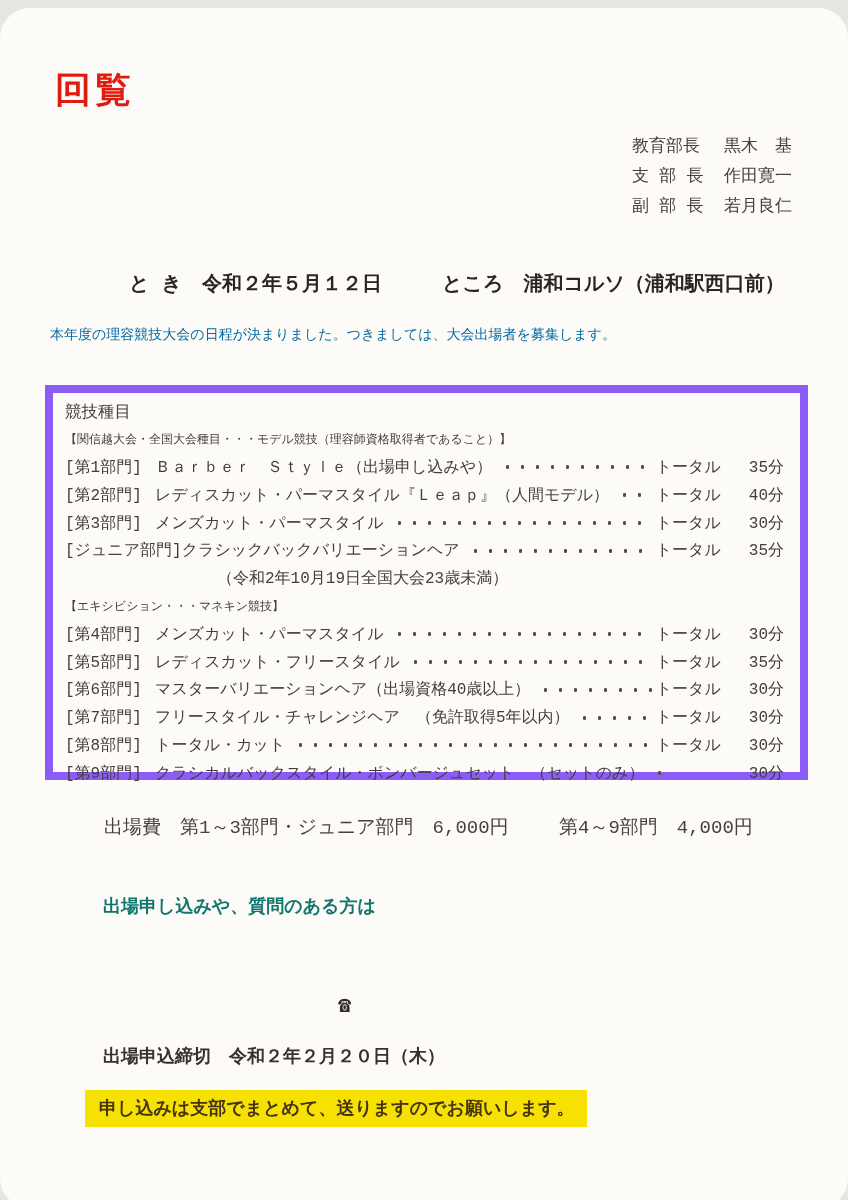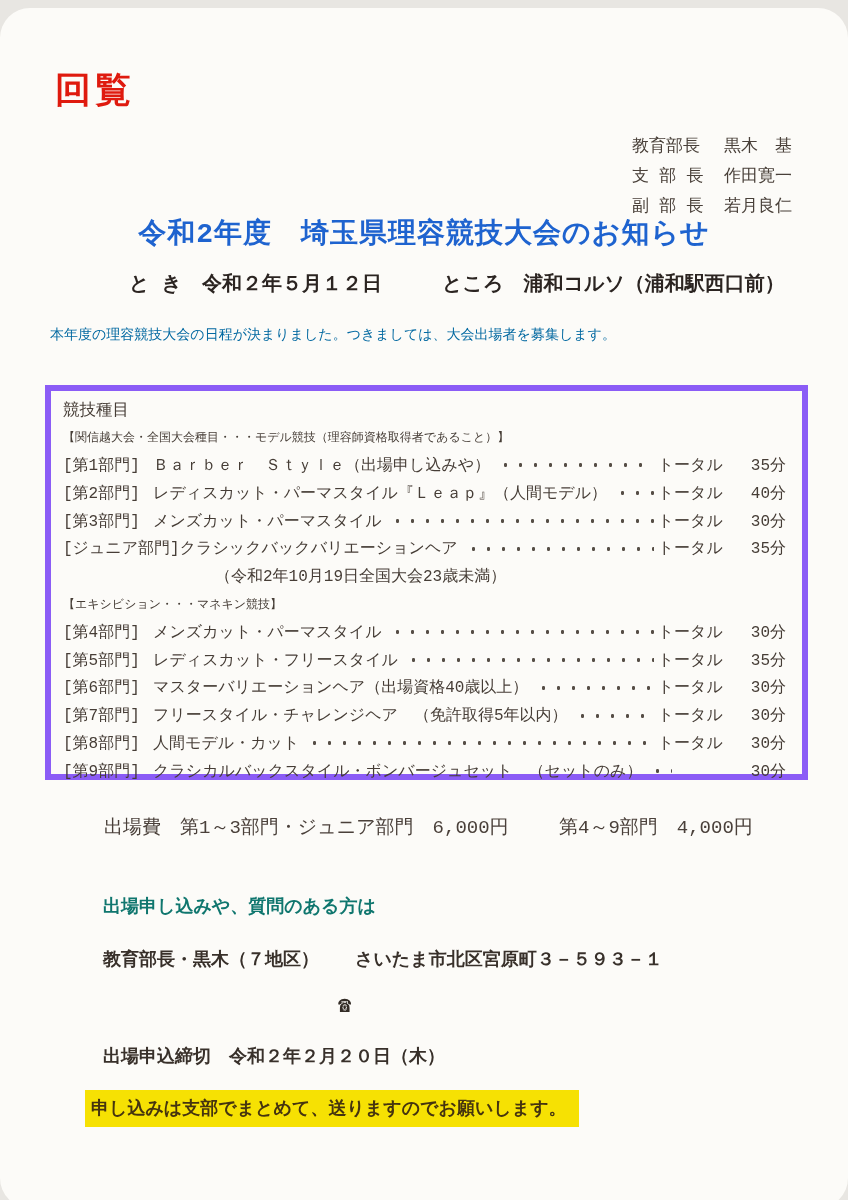--- a/index.html
+++ b/index.html
@@ -38,21 +38,21 @@
     white-space:pre;
     padding-left:33px;
   }
   .intro{
     position:absolute;left:50px;top:318px;
     font-size:14px;color:#0369a1;white-space:pre;
   }
   .events-box{
     position:absolute;left:45px;top:377px;
     width:763px;height:395px;box-sizing:border-box;
-    border:6px solid #8b5cf6;
+    border:8px solid #8b5cf6;
     padding:5px 16px 0 12px;
     font-size:16px;color:#463d36;
   }
   .bx-line{height:27.8px;display:flex;align-items:center;white-space:pre;}
   .bx-heading{font-size:16.5px;}
   .bx-header{font-size:12px;}
   .ev-row{height:27.8px;display:flex;align-items:center;white-space:pre;}
   .ev-tag{min-width:90px;flex:none;}
   .ev-desc{flex:none;padding-right:4px;}
   .ev-leader{
@@ -70,21 +70,21 @@
   .phone-line{
     position:absolute;left:338px;top:984px;
     font-size:19px;font-weight:bold;color:#332c26;
     letter-spacing:3px;display:flex;align-items:center;gap:14px;white-space:pre;
   }
   .phone-glyph{font-size:22px;letter-spacing:0;}
   .deadline{position:absolute;left:103px;top:1036px;font-size:18px;font-weight:600;color:#38302a;white-space:pre;}
   .highlight{
     position:absolute;left:85px;top:1082px;
     background:#f6e103;
-    padding:6px 12px 7px 6px;
+    padding:6px 12px 7px 14px;
     font-size:18px;font-weight:bold;color:#45340f;
     white-space:pre;
     text-align:right;
   }
 </style>
 </head>
 <body>
 
 <div class="page">
 
@@ -98,21 +98,20 @@
     <div class="official-row">
       <span class="official-title">支 部 長</span>
       <span class="official-name">作田寛一</span>
     </div>
     <div class="official-row">
       <span class="official-title">副 部 長</span>
       <span class="official-name">若月良仁</span>
     </div>
   </div>
 
-  <div class="doc-title">令和2年度　埼玉県理容競技大会のお知らせ</div>
 
   <div class="when-where">と き　令和２年５月１２日　　　ところ　浦和コルソ（浦和駅西口前）</div>
 
   <div class="intro">本年度の理容競技大会の日程が決まりました。つきましては、大会出場者を募集します。</div>
 
   <div class="events-box">
     <div class="bx-line bx-heading">競技種目</div>
 
     <div class="bx-line bx-header">【関信越大会・全国大会種目・・・モデル競技（理容師資格取得者であること）】</div>
 
@@ -188,21 +187,21 @@
       <span class="ev-tag">[第7部門]</span>
       <span class="ev-desc">フリースタイル・チャレンジヘア　（免許取得5年以内）</span>
       <span class="ev-leader"></span>
       <span class="ev-tail">
         <span>トータル</span>
         <span>30分</span>
       </span>
     </div>
     <div class="ev-row">
       <span class="ev-tag">[第8部門]</span>
-      <span class="ev-desc">人間モデル・カット</span>
+      <span class="ev-desc">トータル・カット</span>
       <span class="ev-leader"></span>
       <span class="ev-tail">
         <span>トータル</span>
         <span>30分</span>
       </span>
     </div>
     <div class="ev-row">
       <span class="ev-tag">[第9部門]</span>
       <span class="ev-desc">クラシカルバックスタイル・ボンバージュセット　（セットのみ）</span>
       <span class="ev-leader"></span>
@@ -210,21 +209,20 @@
         
         <span>30分</span>
       </span>
     </div>
   </div>
 
   <div class="fee-part1">出場費　第1～3部門・ジュニア部門　6,000円</div>
   <div class="fee-part2">第4～9部門　4,000円</div>
 
   <div class="contact-line1">出場申し込みや、質問のある方は</div>
-  <div class="contact-line2">教育部長・黒木（７地区）　　さいたま市北区宮原町３－５９３－１</div>
 
   <div class="phone-line">
     <span class="phone-glyph">☎</span>
   </div>
 
   <div class="deadline">出場申込締切　令和２年２月２０日（木）</div>
 
   <div class="highlight">申し込みは支部でまとめて、送りますのでお願いします。</div>
 
 </div>

